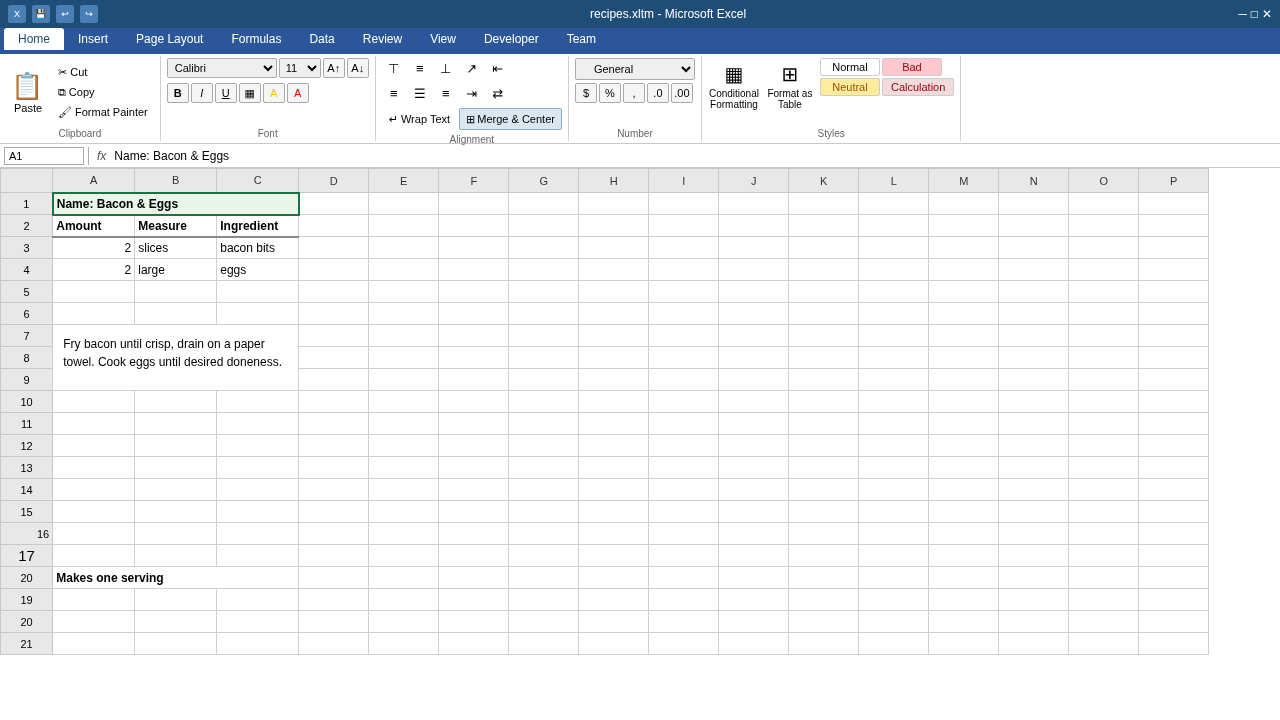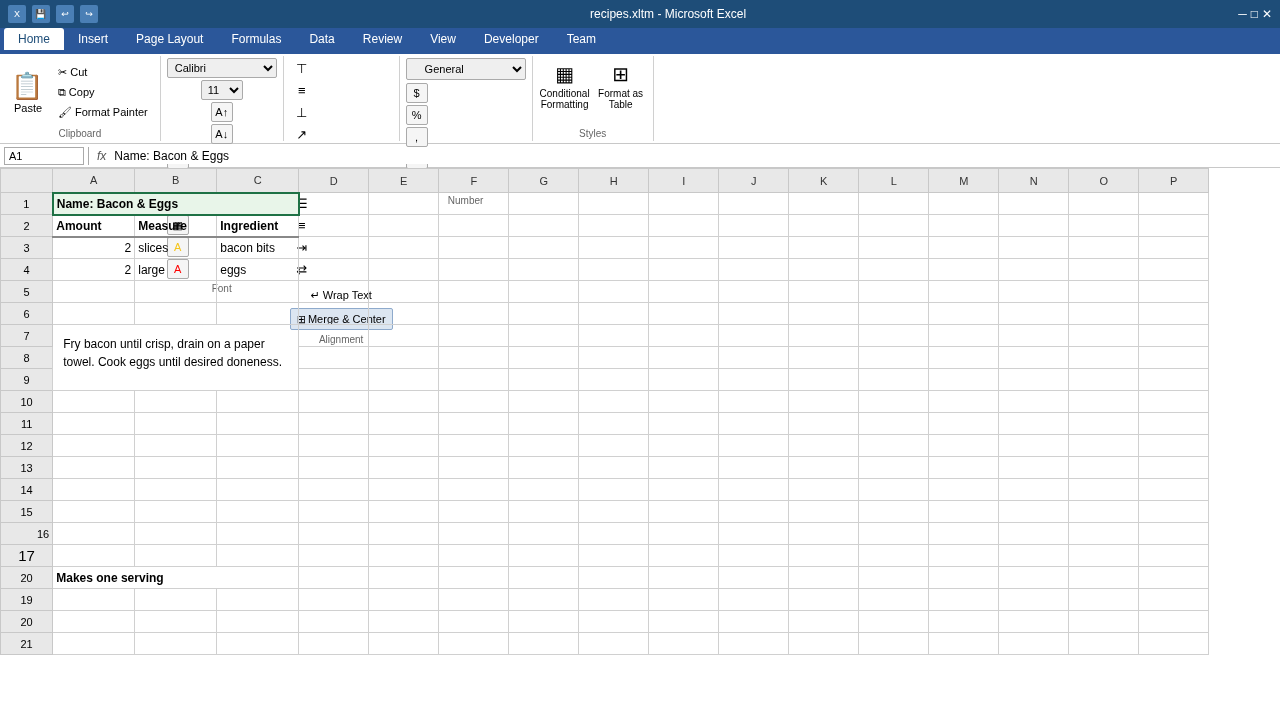--- a/index.html
+++ b/index.html
@@ -77,21 +77,21 @@
       gap: 3px;
       padding: 2px 5px;
       border-radius: 2px;
       cursor: pointer;
       font-size: 11px;
       border: 1px solid transparent;
       height: 20px;
     }
 
     
-    .font-group-row { display: flex; align-items: center; gap: 2px; margin-bottom: 2px; flex-direction: column; }
+    .font-group-row { display: flex; align-items: center; gap: 2px; margin-bottom: 2px; }
     .font-select {
       border: 1px solid #aaa;
       border-radius: 2px;
       padding: 1px 3px;
       font-size: 11px;
       width: 110px;
       height: 20px;
     }
     .font-size-select {
       border: 1px solid #aaa;
@@ -418,20 +418,30 @@
 
   <div class="ribbon-group">
     <div class="ribbon-group-content" style="align-items:flex-start;gap:4px;">
       <div class="cf-btn">
         <div class="cf-icon">▦</div>
         <div>Conditional<br>Formatting</div>
       </div>
       <div class="cf-btn">
         <div class="cf-icon">⊞</div>
         <div>Format as<br>Table</div>
+      </div>
+      <div style="display:flex;flex-direction:column;gap:2px;">
+        <div style="display:flex;gap:2px;">
+          <div class="style-cell style-normal">Normal</div>
+          <div class="style-cell style-bad">Bad</div>
+        </div>
+        <div style="display:flex;gap:2px;">
+          <div class="style-cell style-neutral">Neutral</div>
+          <div class="style-cell style-calc">Calculation</div>
+        </div>
       </div>
     </div>
     <div class="ribbon-group-label">Styles</div>
   </div>
 </div>
 
 <div class="formula-bar">
   <div class="cell-ref-box">A1</div>
   <div class="formula-bar-sep"></div>
   <span class="formula-fx">fx</span>

